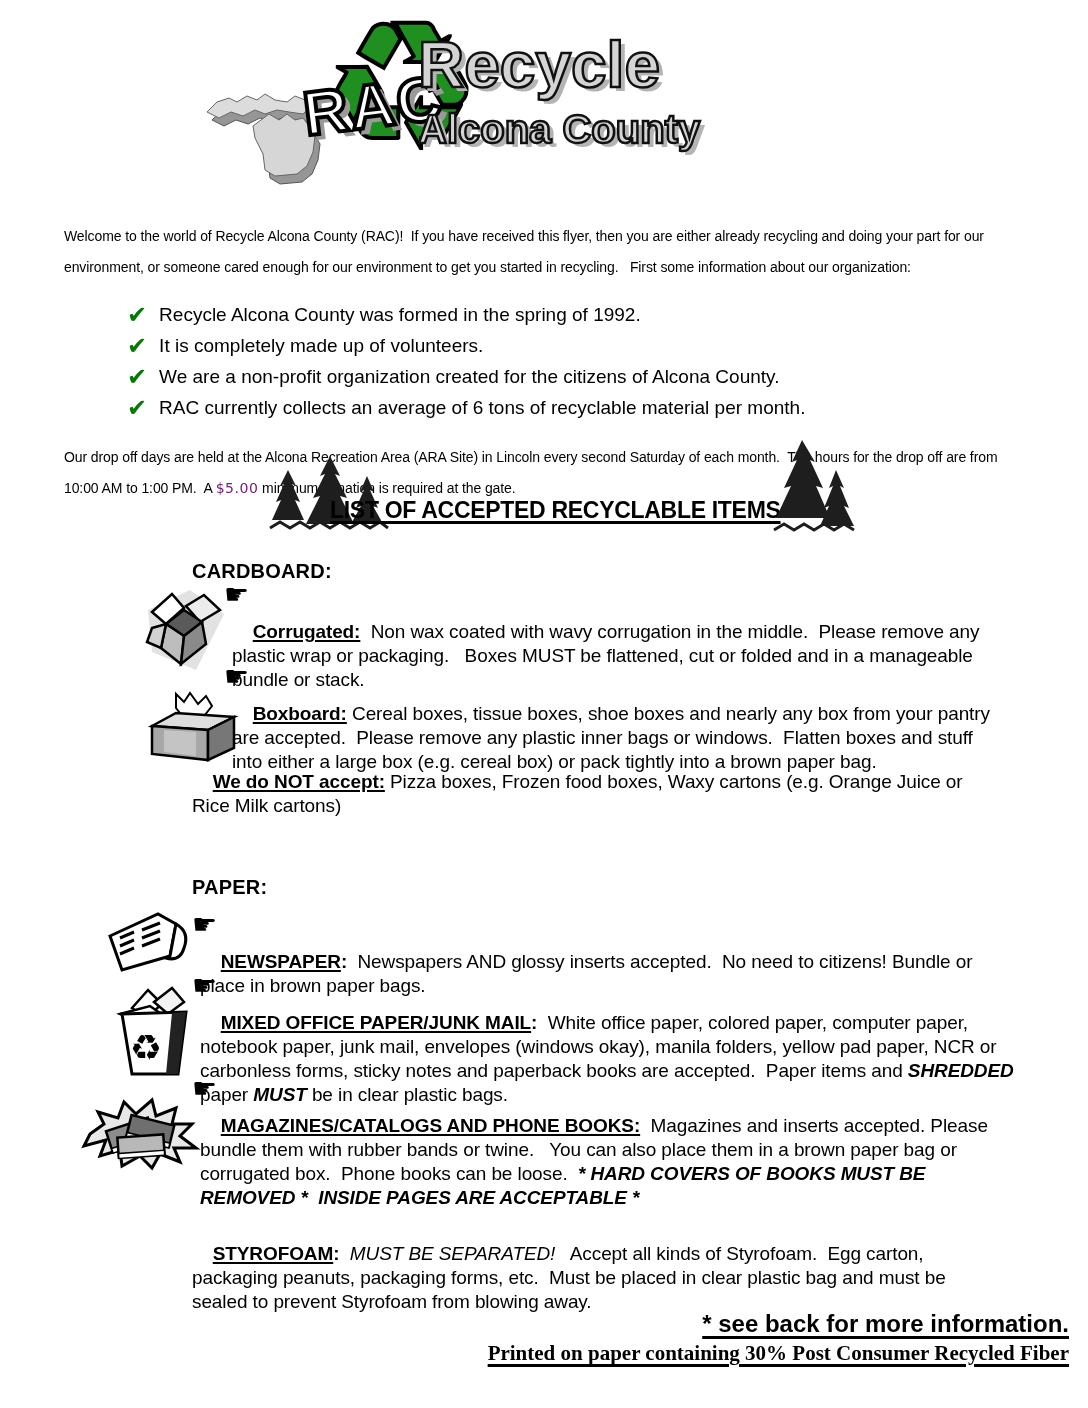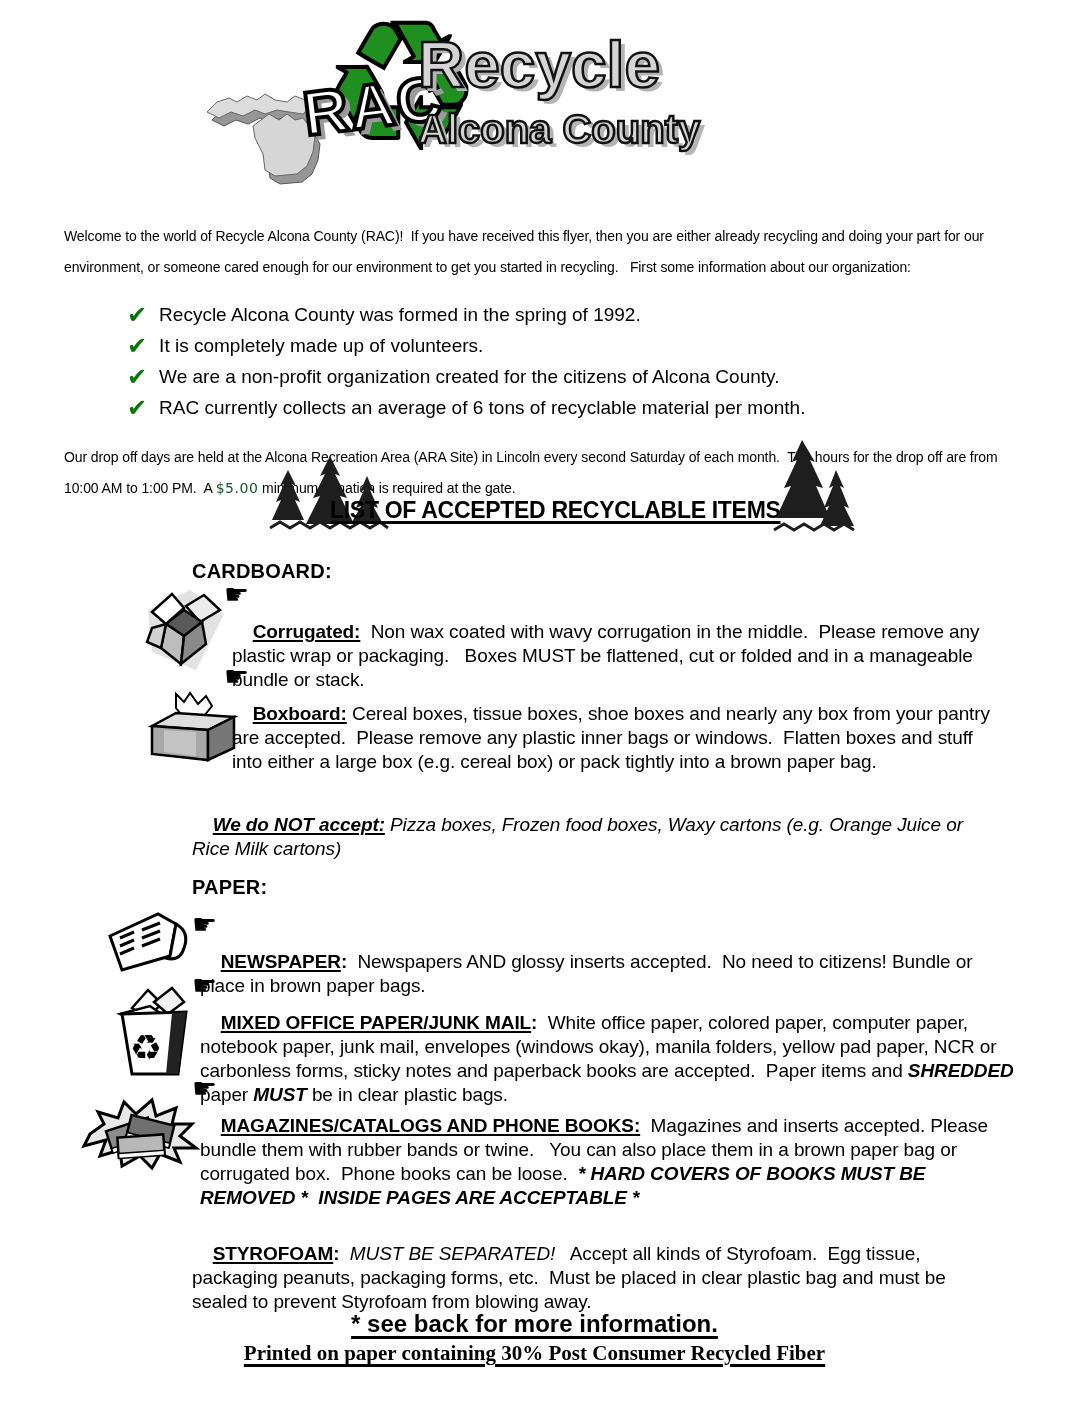--- a/index.html
+++ b/index.html
@@ -16,21 +16,21 @@
   .title-block{left:418px;top:32px;width:450px;}
   .t1{font-size:64px;line-height:66px;font-weight:bold;color:#d4d4d4;
       -webkit-text-stroke:2.5px #111;text-shadow:5px 4px 0 #b4b4b4;}
   .t2{font-size:40px;line-height:62px;font-weight:bold;color:#d4d4d4;white-space:nowrap;
       -webkit-text-stroke:2.5px #111;text-shadow:5px 4px 0 #b4b4b4;}
 
   
   .para{font-size:14px;line-height:31px;white-space:pre-wrap;letter-spacing:-0.1px;}
   .intro{left:64px;top:207px;width:966px;}
   .dropoff{left:64px;top:428px;width:970px;}
-  .price{font-family:"DejaVu Sans",sans-serif;color:#14532d;letter-spacing:0.5px;}
+  .price{font-family:"DejaVu Sans",sans-serif;color:#701a75;letter-spacing:0.5px;}
 
   .facts{left:127px;top:300px;list-style:none;margin:0;padding:0;}
   .fact{display:flex;align-items:baseline;margin-bottom:3px;line-height:26px;font-size:19px;}
   .check{color:#067806;font-size:24px;font-weight:bold;margin-right:12px;
          font-family:"DejaVu Sans",sans-serif;transform:translateY(2px);}
 
   .list-heading{left:330px;top:497px;width:460px;text-align:left;font-size:23px;font-weight:bold;
                 text-decoration:underline;text-decoration-thickness:2.5px;text-underline-offset:3px;
                 letter-spacing:-0.3px;white-space:nowrap;}
 
@@ -44,27 +44,27 @@
               font-family:"DejaVu Sans",sans-serif;text-indent:0;}
   .u{font-weight:bold;text-decoration:underline;text-decoration-thickness:2px;text-underline-offset:2px;}
   .b{font-weight:bold;}
   .bi{font-weight:bold;font-style:italic;}
   .i{font-style:italic;}
   .indent-lg{text-indent:88px;}
   .indent-md{text-indent:56px;}
 
   .item-corrugated{left:232px;top:596px;width:766px;}
   .item-boxboard{left:232px;top:678px;width:770px;}
-  .not-accept{left:192px;top:789px;width:794px;font-style:italic;}
+  .not-accept{left:192px;top:746px;width:794px;}
   .item-newspaper{left:200px;top:926px;width:788px;}
   .item-mixed{left:200px;top:987px;width:824px;}
   .item-mags{left:200px;top:1090px;width:824px;}
   .styro{left:192px;top:1218px;width:782px;}
 
-  .footer-line{left:0;width:1069px;text-align:center;font-weight:bold;
+  .footer-line{left:0;width:1069px;text-align:right;font-weight:bold;
                text-decoration:underline;text-decoration-thickness:2.5px;text-underline-offset:4px;}
   .footer1{top:1310px;font-size:24px;}
   .footer2{top:1341px;font-size:21px;font-family:Liberation Serif, serif;}
 
   
   .g-map{left:203px;top:74px;}
   .g-trees-l{left:268px;top:454px;}
   .g-trees-r{left:772px;top:436px;}
   .g-box{left:134px;top:582px;}
   .g-tissue{left:144px;top:690px;}
@@ -206,19 +206,19 @@
         <rect x="40" y="42" width="46" height="20" fill="#b8b8b8" stroke="#000" stroke-width="2.5"></rect>
         <rect x="40" y="58" width="46" height="5" fill="#fff" stroke="#000" stroke-width="1.5"></rect>
       </g>
   </svg>
 
   <div class="abs item indent-md item-mags">
     <span class="hand">☛</span><span class="u">MAGAZINES/CATALOGS AND PHONE BOOKS:</span><span>  Magazines and inserts accepted. Please bundle them with rubber bands or twine.   You can also place them in a brown paper bag or corrugated box.  Phone books can be loose.  </span><span class="bi">* HARD COVERS OF BOOKS MUST BE REMOVED *  INSIDE PAGES ARE ACCEPTABLE *</span>
   </div>
 
   <div class="abs item styro">
-    <span class="u">STYROFOAM</span><span class="b">:  </span><span class="i">MUST BE SEPARATED!</span><span>   Accept all kinds of Styrofoam.  Egg tissue, packaging peanuts, packaging forms, etc.  Must be placed in clear plastic bag and must be sealed to prevent Styrofoam from blowing away.</span>
+    <span class="u">STYROFOAM</span><span class="b">:  </span><span class="i">MUST BE SEPARATED!</span><span>   Accept all kinds of Styrofoam.  Egg carton, packaging peanuts, packaging forms, etc.  Must be placed in clear plastic bag and must be sealed to prevent Styrofoam from blowing away.</span>
   </div>
 
   <div class="abs footer-line footer1">* see back for more information.</div>
   <div class="abs footer-line footer2">Printed on paper containing 30% Post Consumer Recycled Fiber</div>
 
 </div>
 
 </body></html>

